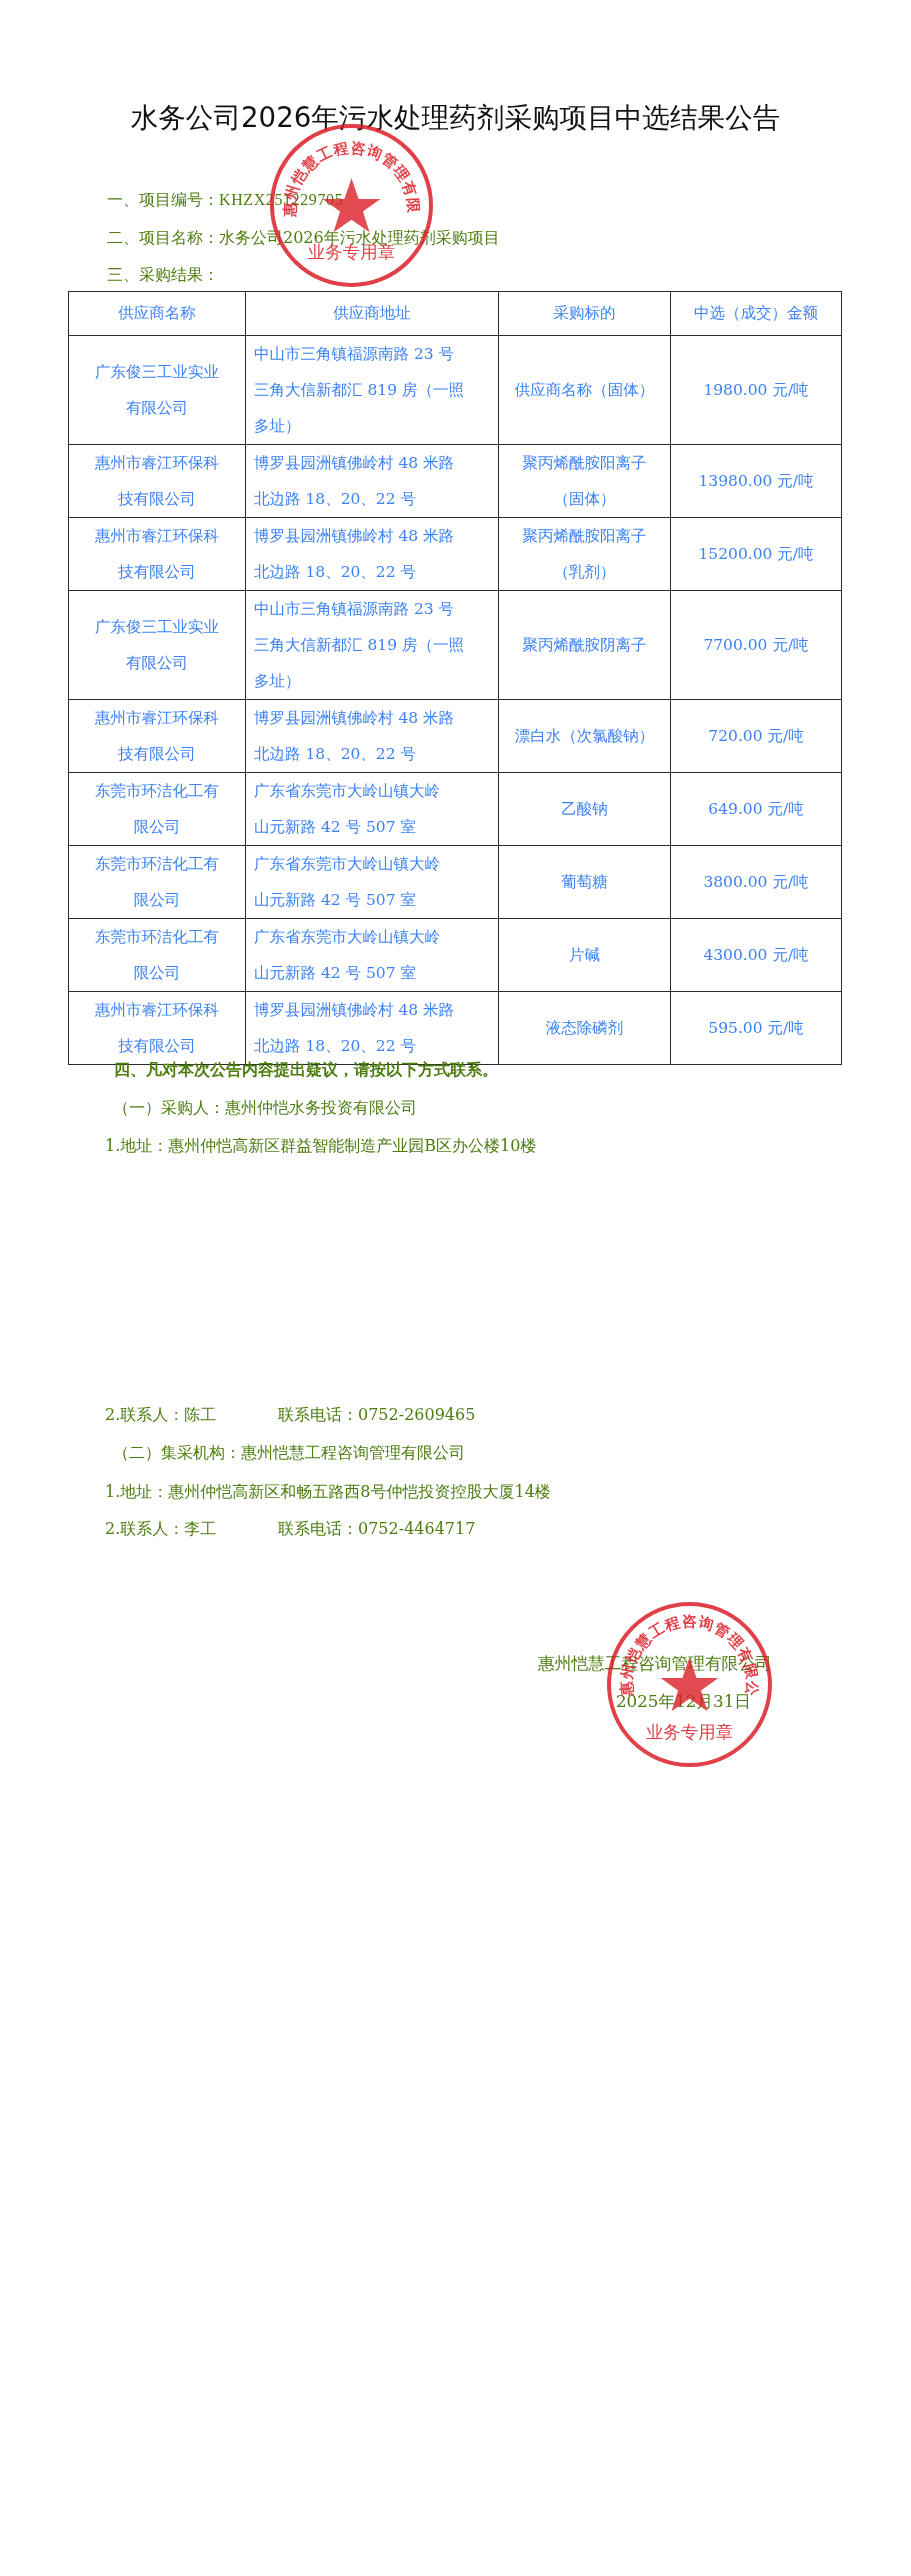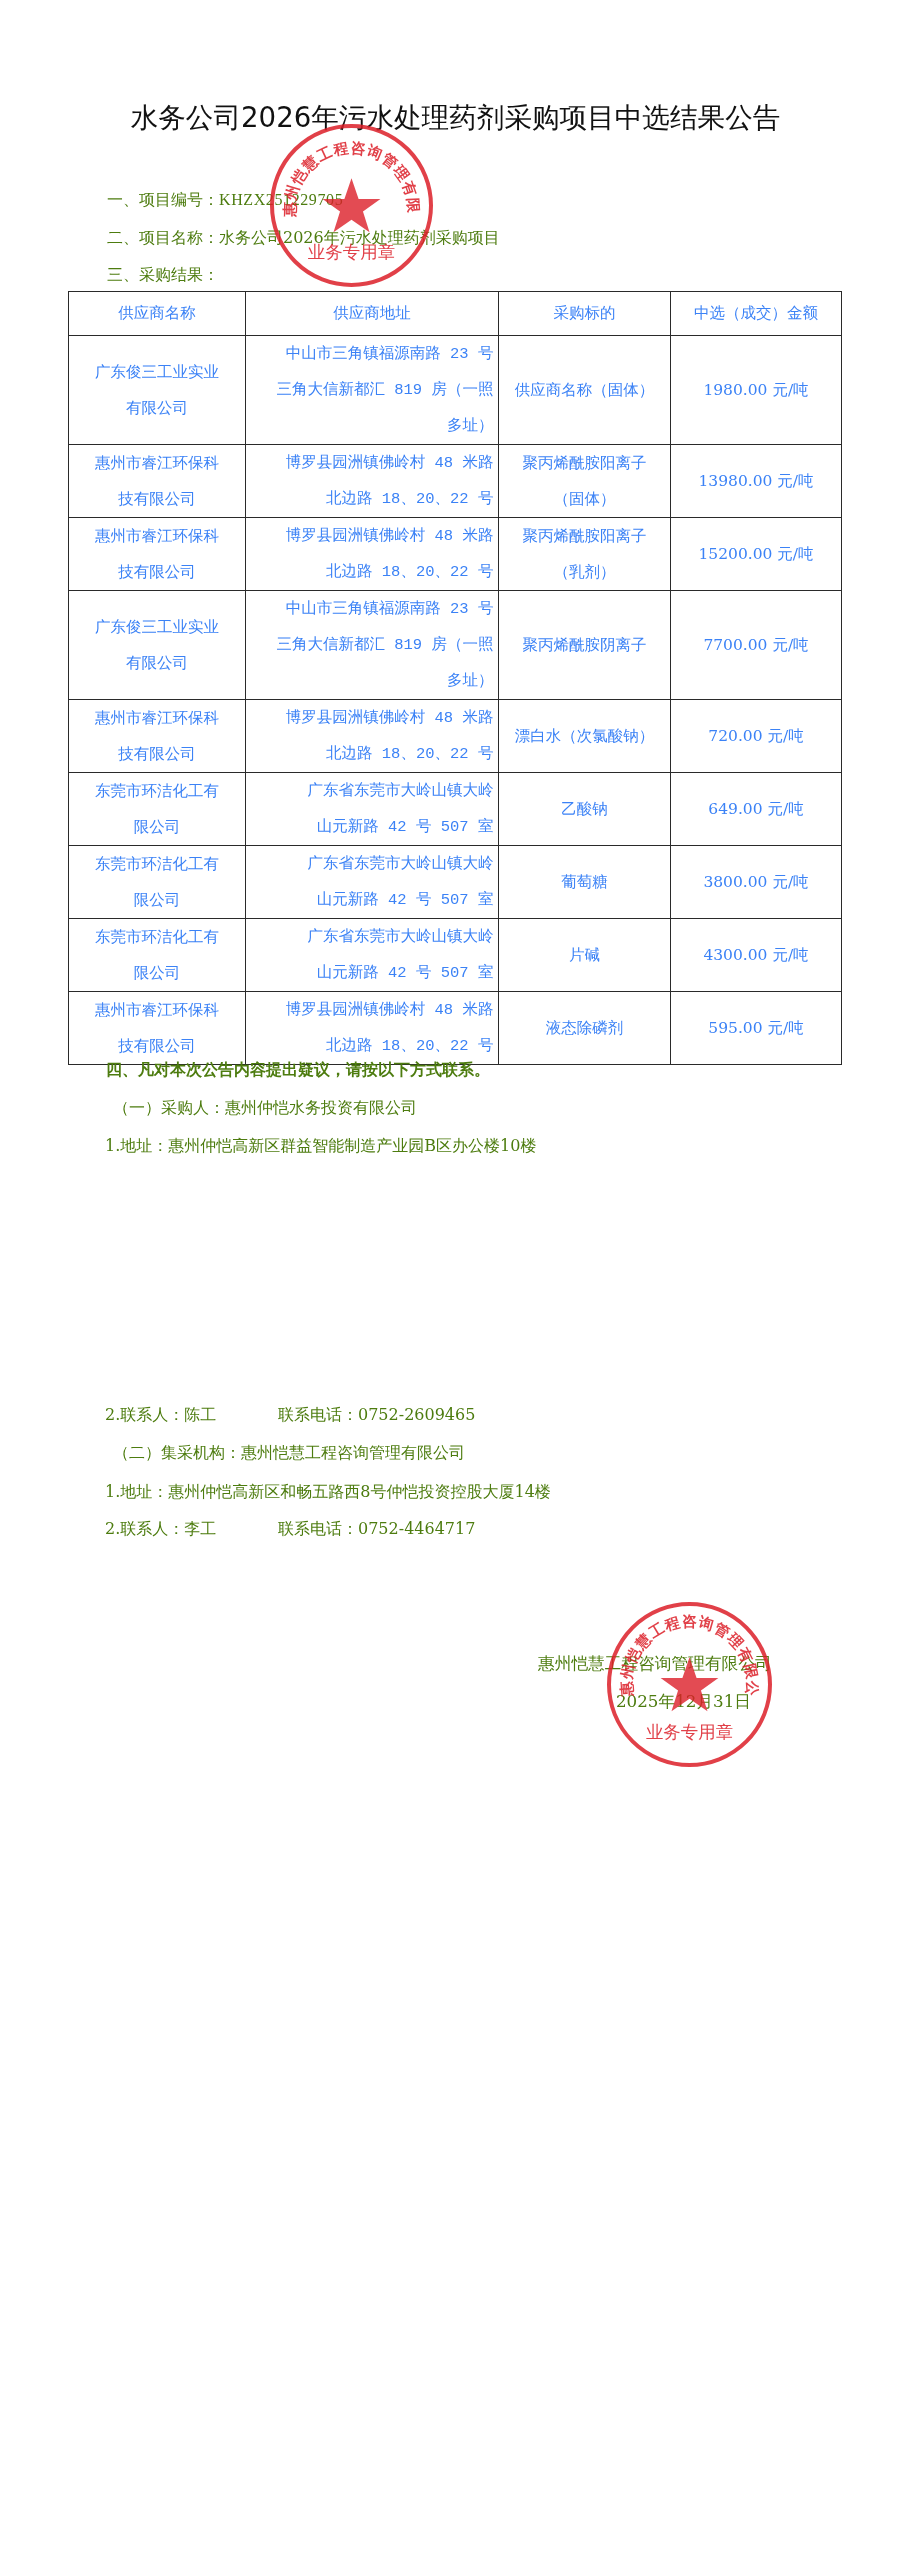--- a/index.html
+++ b/index.html
@@ -25,42 +25,42 @@
     line-height: 32px;
     color: #111;
     letter-spacing: 0px;
   }
 
   .line {
     font-size: 16px;
     line-height: 20.7px;
     color: #4d7c0f;
   }
-  .line.bold { font-weight: bold; font-family: "DejaVu Sans", "Liberation Sans", sans-serif; }
+  .line.bold { font-weight: bold; font-family: "DejaVu Sans", "Liberation Sans", sans-serif; margin-left: 8px; }
 
   
   .table {
     position: absolute;
     left: 68px; top: 291px;
     width: 772px;
     border-collapse: collapse;
     table-layout: fixed;
     font-size: 15.5px;
     color: #3b82f6;
   }
   .table th, .table td {
     border: 1.1px solid #2a2a2a;
     text-align: center;
     vertical-align: middle;
     padding: 0 4.6px;
     line-height: 36px;
     font-weight: normal;
   }
   .table th { height: 43px; line-height: 23px; }
-  .table td.addr { text-align: right; padding-left: 8px; font-family: Liberation Mono, monospace; }
+  .table td.addr { text-align: left; padding-left: 8px; }
   .table col.c1 { width: 177px; }
   .table col.c2 { width: 253px; }
   .table col.c3 { width: 172px; }
   .table col.c4 { width: 171px; }
   .cell-line { display: block; }
   .r3 td { height: 105px; }
   .r2 td { height: 72px; }
 
   
   .stamp {

